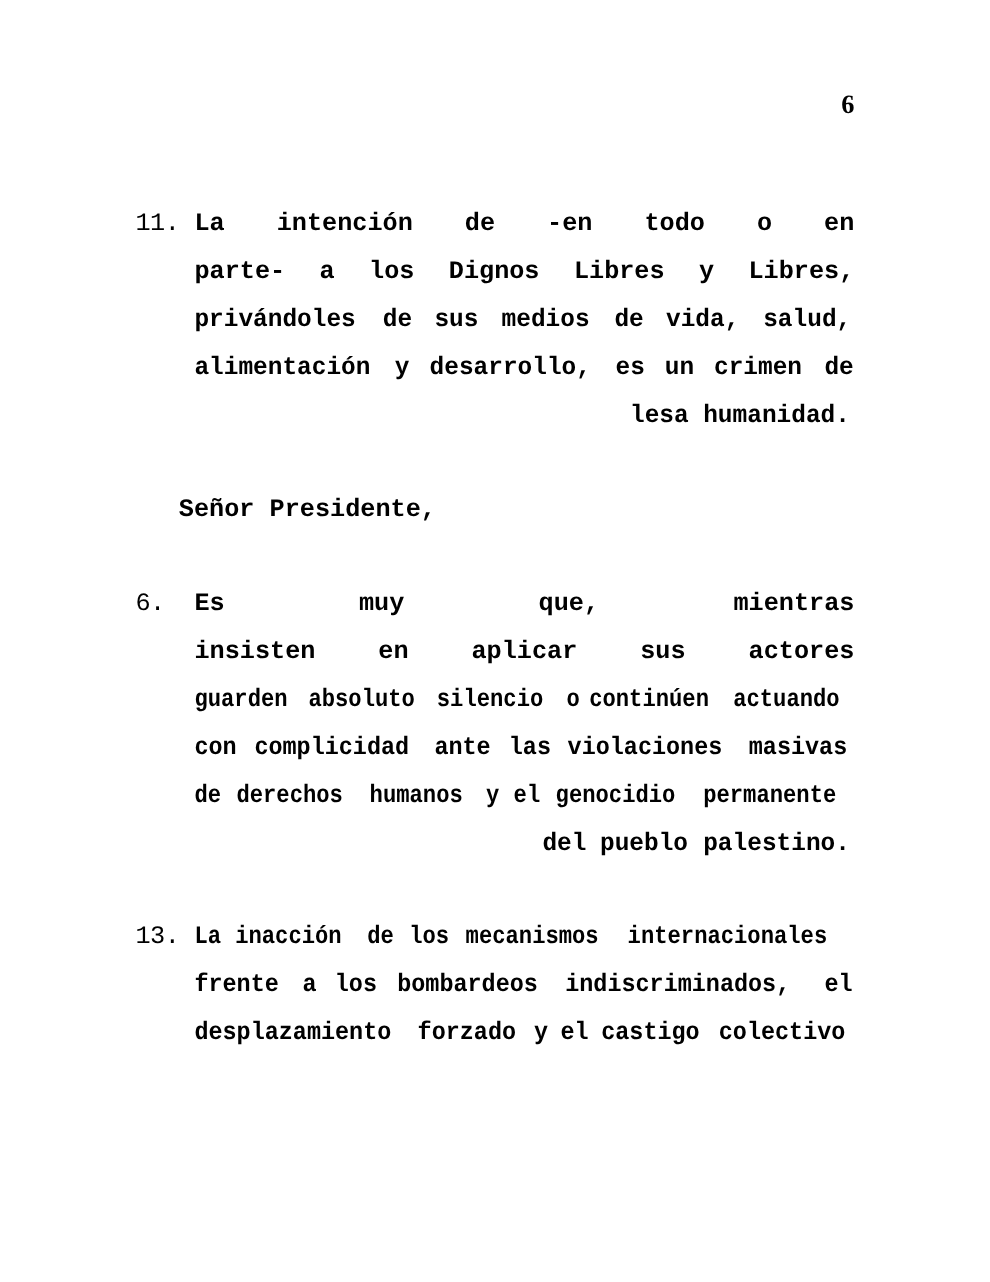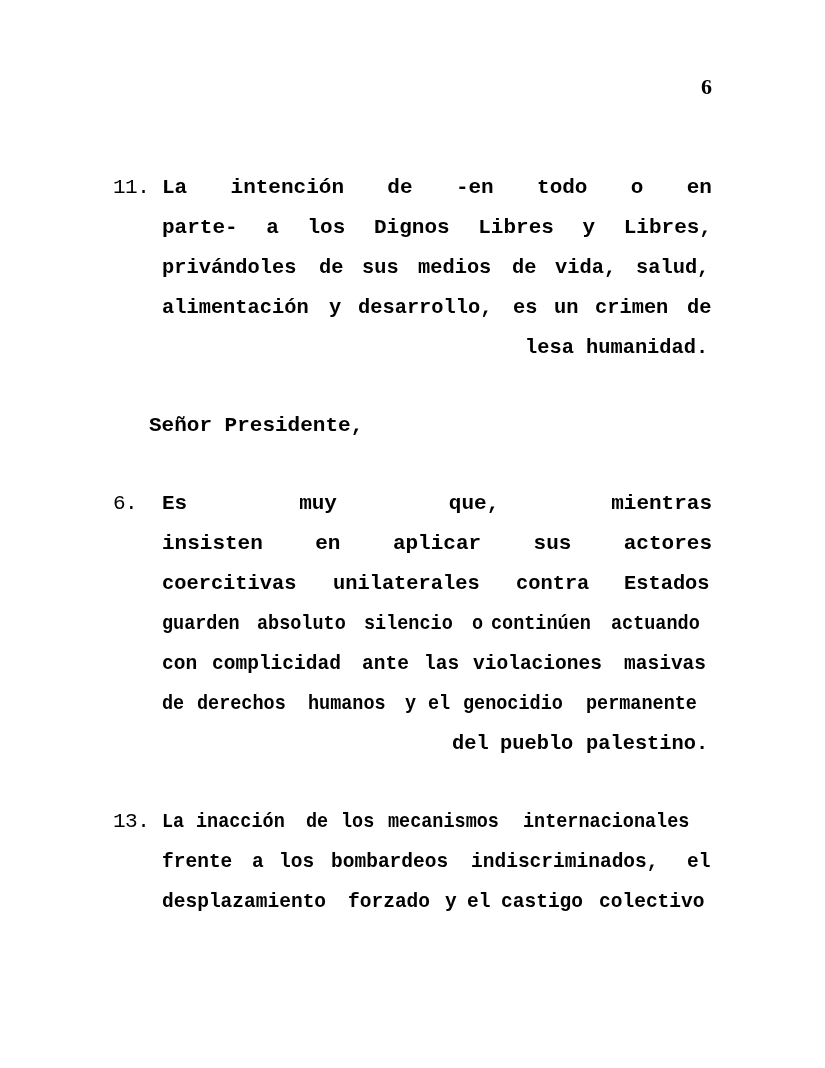--- a/index.html
+++ b/index.html
@@ -111,21 +111,20 @@
           <div class="line c1"><span class="w">alimentación</span><span class="w">y</span><span class="w">desarrollo,</span><span class="w">es</span><span class="w">un</span><span class="w">crimen</span><span class="w">de</span></div>
           <div class="line c1 flush"><span class="w">lesa</span><span class="w">humanidad.</span></div>
         </div>
       </div>
       <div class="salutation">Señor Presidente,</div>
       <div class="item">
         <div class="item-number">6.</div>
         <div>
           <div class="line c0"><span class="w">Es</span><span class="w">muy</span><span class="w">que,</span><span class="w">mientras</span></div>
           <div class="line c0"><span class="w">insisten</span><span class="w">en</span><span class="w">aplicar</span><span class="w">sus</span><span class="w">actores</span></div>
-          <div class="line c1"><span class="w">coercitivas</span><span class="w">unilaterales</span><span class="w">contra</span><span class="w">Estados</span></div>
           <div class="line c3"><span class="w">guarden</span><span class="w">absoluto</span><span class="w">silencio</span><span class="w">o</span><span class="w">continúen</span><span class="w">actuando</span></div>
           <div class="line c2"><span class="w">con</span><span class="w">complicidad</span><span class="w">ante</span><span class="w">las</span><span class="w">violaciones</span><span class="w">masivas</span></div>
           <div class="line c3"><span class="w">de</span><span class="w">derechos</span><span class="w">humanos</span><span class="w">y</span><span class="w">el</span><span class="w">genocidio</span><span class="w">permanente</span></div>
           <div class="line c1 flush"><span class="w">del</span><span class="w">pueblo</span><span class="w">palestino.</span></div>
         </div>
       </div>
       <div class="item">
         <div class="item-number">13.</div>
         <div>
           <div class="line c3"><span class="w">La</span><span class="w">inacción</span><span class="w">de</span><span class="w">los</span><span class="w">mecanismos</span><span class="w">internacionales</span></div>

